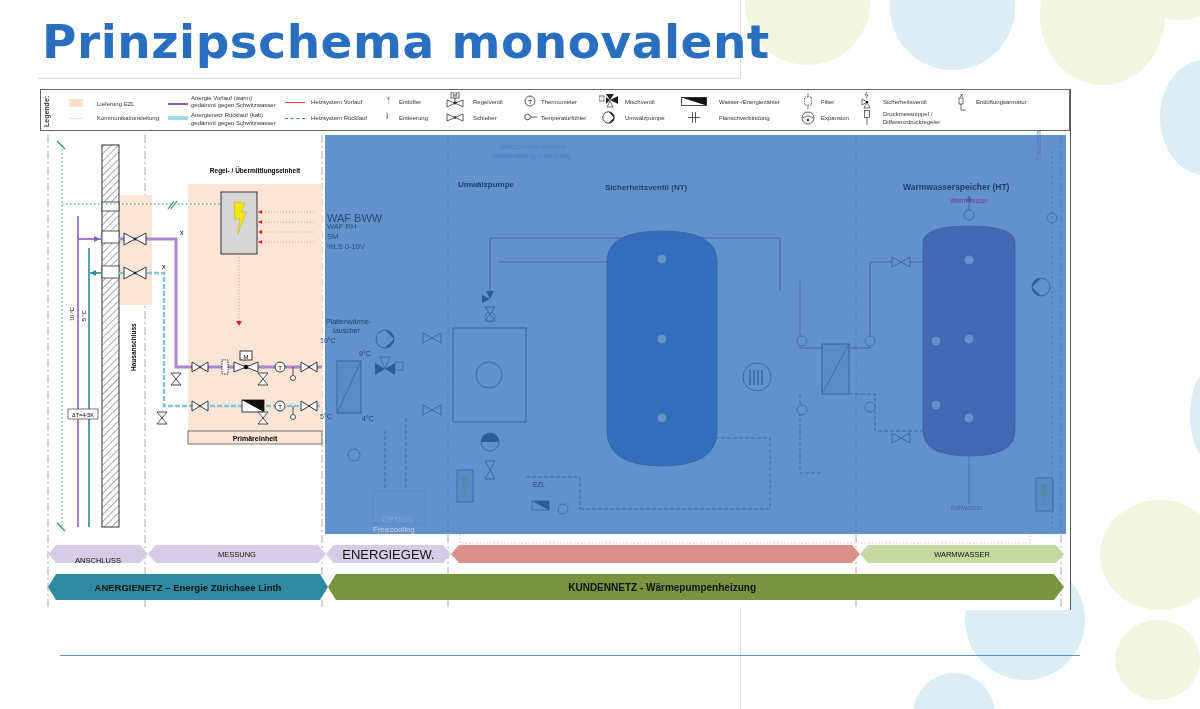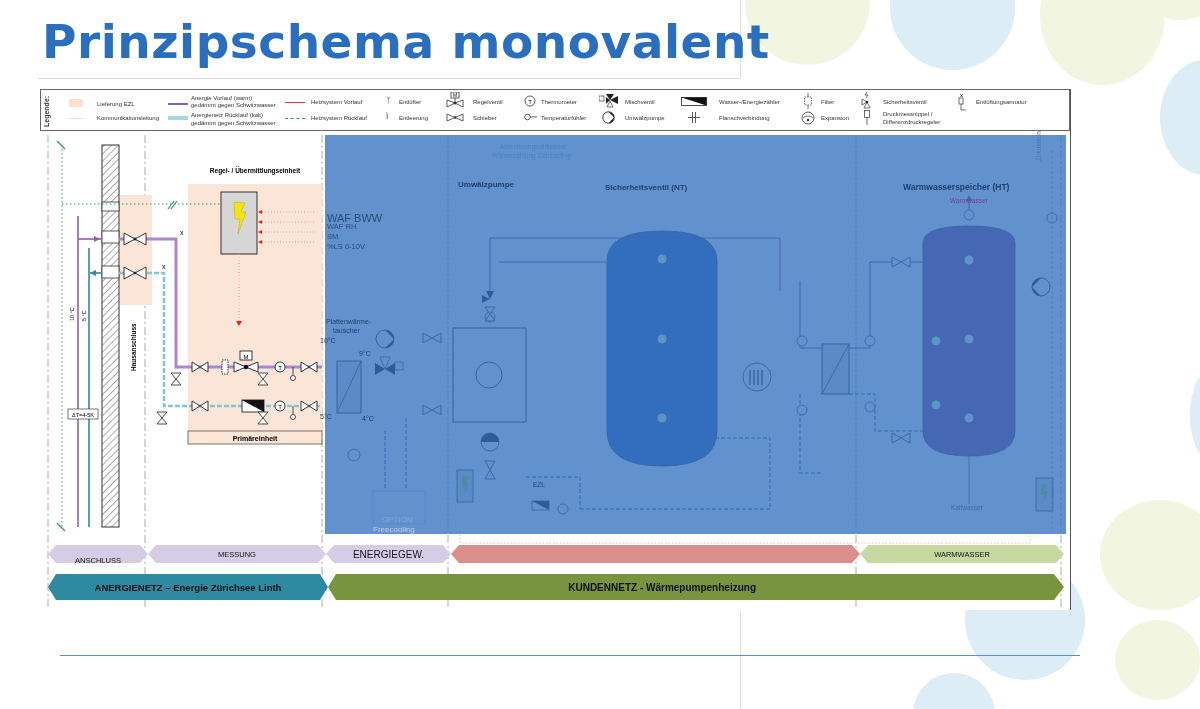--- a/index.html
+++ b/index.html
@@ -435,21 +435,21 @@
       <polygon points="108,10 116,1 278,1 286,10 278,19 116,19" fill="#d5cde6"></polygon>
       <polygon points="286,10 294,1 403,1 411,10 403,19 294,19" fill="#d5cde6"></polygon>
       <polygon points="411,10 419,1 812,1 820,10 812,19 419,19" fill="#dc8f8a"></polygon>
       <polygon points="820,10 828,1 1016,1 1024,10 1016,19 828,19" fill="#c5d9a0"></polygon>
 
       <polygon points="8,43 16,30 280,30 288,43 280,56 16,56" fill="#2e8aa1"></polygon>
       <polygon points="288,43 296,30 1014,30 1024,43 1014,56 296,56" fill="#78943f"></polygon>
     </svg>
     <div class="chevron" style="left:16px;top:414px;width:84px;height:31px;font-size:7.5px;">ANSCHLUSS</div>
     <div class="chevron" style="left:116px;top:414px;width:162px;height:18px;font-size:7.5px;">MESSUNG</div>
-    <div class="chevron" style="left:294px;top:414px;width:109px;height:18px;font-size:10px;">ENERGIEGEW.</div>
+    <div class="chevron" style="left:294px;top:414px;width:109px;height:18px;font-size:13px;">ENERGIEGEW.</div>
     <div class="chevron" style="left:828px;top:414px;width:188px;height:18px;font-size:7.5px;">WARMWASSER</div>
 
     <div class="chevron" style="left:16px;top:443px;width:264px;height:26px;font-size:9.5px;font-weight:bold;">ANERGIENETZ – Energie Zürichsee Linth</div>
     <div class="chevron" style="left:296px;top:443px;width:420px;height:26px;font-size:10px;font-weight:bold;justify-content:flex-end;padding-right:0;">KUNDENNETZ - Wärmepumpenheizung</div>
   </div>
 </div>
 
 <div class="bottom-vrule"></div>
 <div class="footer-rule"></div>
 

